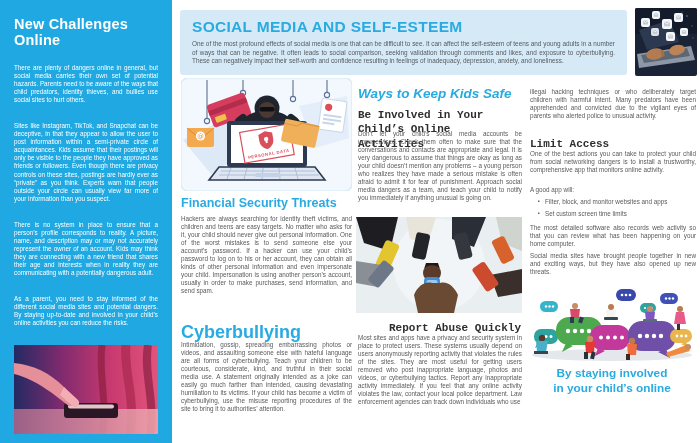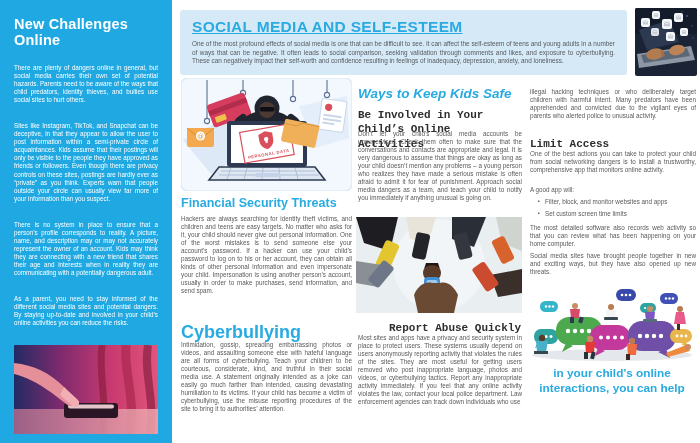--- a/index.html
+++ b/index.html
@@ -11,21 +11,21 @@
   .sidebar { position:absolute; left:0; top:0; width:172px; height:443px; background:#1fa8e1;
              color:#fff; padding:16px 14px 9px; display:flex; flex-direction:column; }
   .sidebar h1 { font-size:14.5px; font-weight:700; letter-spacing:.2px; margin-bottom:16px; }
   .sidebar p { font-size:6.3px; line-height:1.28; text-align:justify; margin-bottom:18px; }
   .sidebar-photo { margin-top:auto; width:144px; height:90px; overflow:hidden; border-radius:1px; }
   .sidebar-photo svg { display:block; }
 
   
   .band { position:absolute; left:180px; top:10px; width:447px; height:65px; background:#d5e9f6;
           border-radius:3px; padding:8px 12px 0; }
-  .band h2 { color:#29abe2; font-size:15.5px; font-weight:700; letter-spacing:.3px; margin-bottom:4px;text-decoration:underline; }
+  .band h2 { color:#29abe2; font-size:15.5px; font-weight:700; letter-spacing:.3px; margin-bottom:4px; }
   .band p { font-size:6.4px; line-height:1.35; color:#565b60; text-align:justify; }
   .header-photo { position:absolute; left:635px; top:8px; width:62px; height:68px; overflow:hidden; border-radius:2px; }
 
   
   .abs { position:absolute; }
   .h-blue { color:#29abe2; font-weight:700; }
   .body-txt { font-size:6.3px; line-height:1.27; color:#58595b; text-align:justify; }
   .subhead { font-size:11px; font-weight:700; color:#2e2e30; line-height:1.3;font-family:Liberation Mono, monospace; }
   .bullets { list-style:none; }
   .bullets li { font-size:6.3px; color:#58595b; line-height:1.3; margin-bottom:4px; padding-left:7px; position:relative; }
@@ -348,17 +348,17 @@
         <rect x="98" y="73" width="4" height="6" fill="#3e2723"></rect>
       </g>
       <g>
         <path d="M138 72 l20 -8 l4 6 l-22 6 Z" fill="#ef8a3f"></path>
           <circle cx="160" cy="66" r="3" fill="#c98c64"></circle>
       </g>
     </svg>
   </div>
 
   <div class="abs closing" style="left:524px; top:366px; width:176px;">
+    <div>By staying involved</div>
     <div>in your child’s online</div>
-    <div>interactions, you can help</div>
   </div>
 
 </div>
 
 </body></html>

